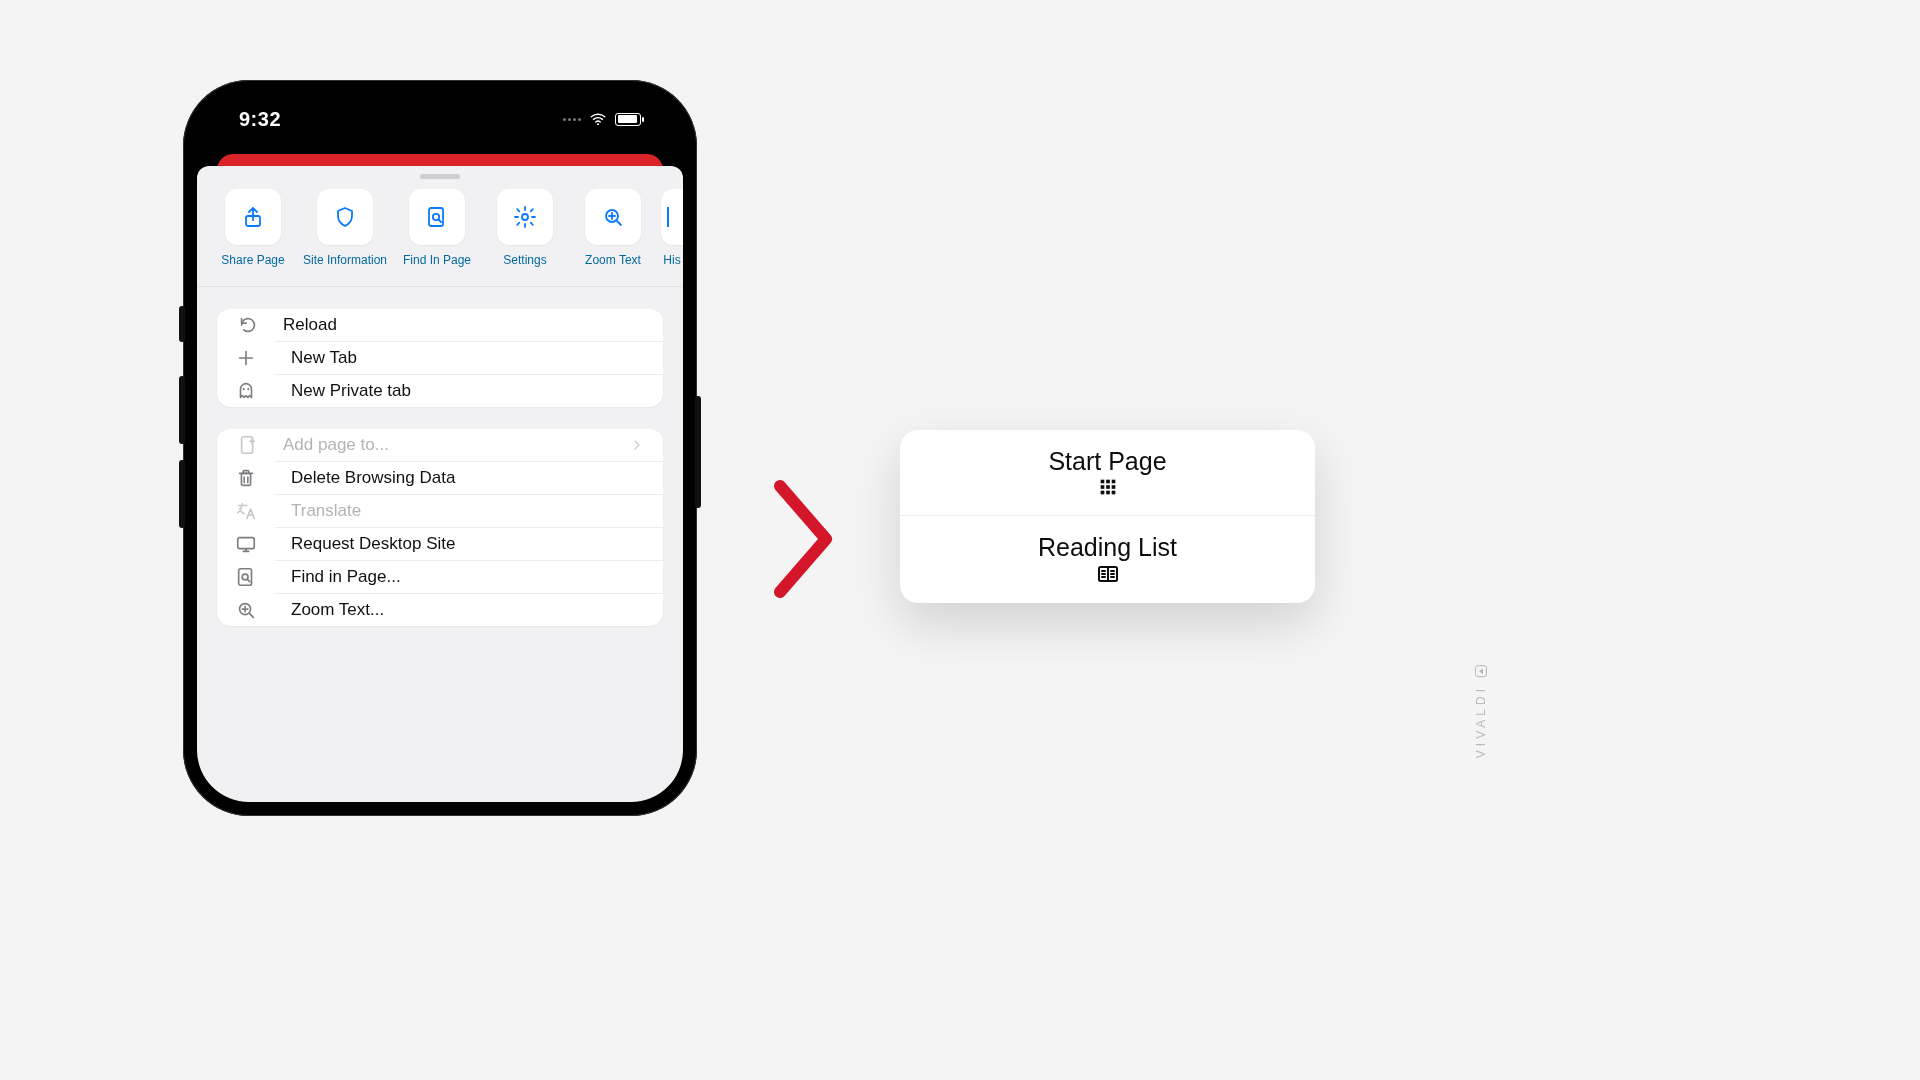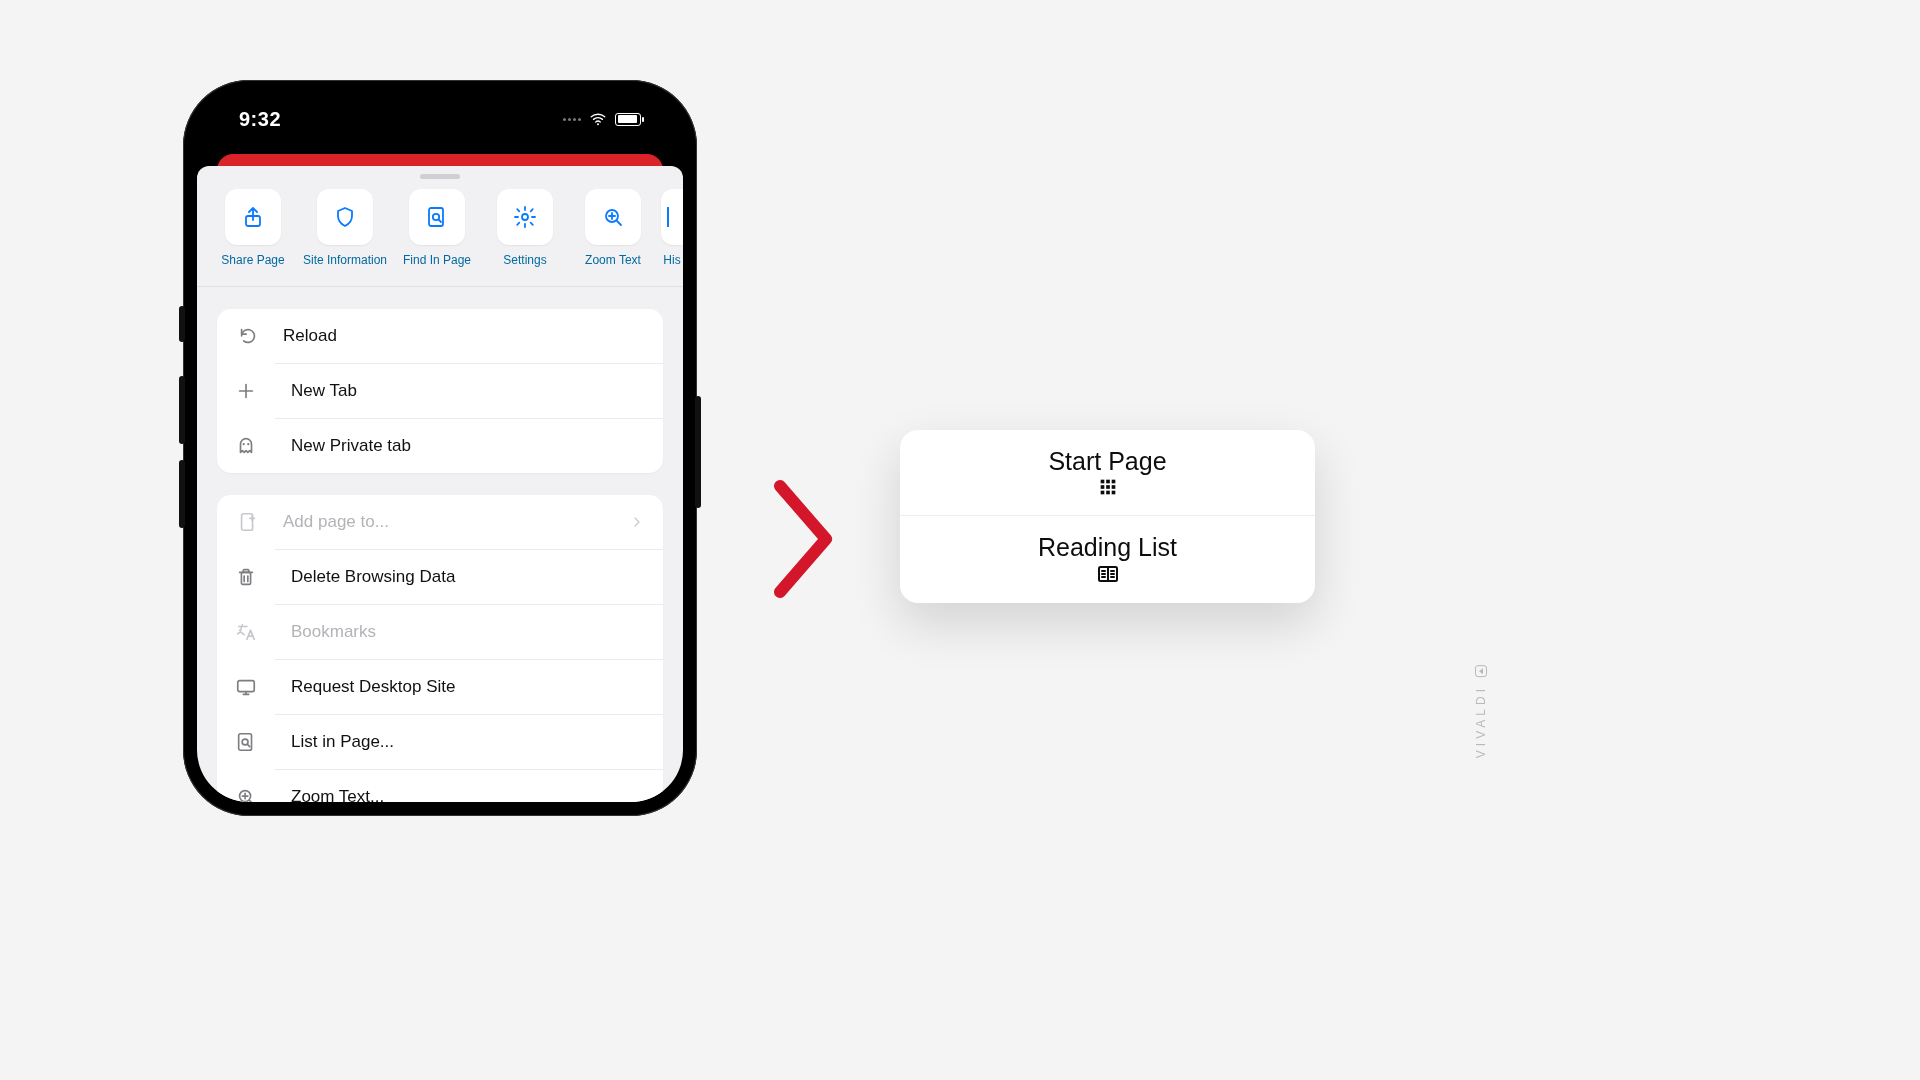--- a/index.html
+++ b/index.html
@@ -46,21 +46,21 @@
            max-width:86px; }
   .qpartial{ width:22px; }
   .qpartial .qtile{ width:22px; border-radius:12px 0 0 12px; justify-content:flex-start; padding-left:6px;}
   .divider { height:1px; background:#e0e0e3; }
 
   .group {
     margin:22px 20px 0; background:#fff; border-radius:14px; overflow:hidden;
     box-shadow:0 1px 2px rgba(0,0,0,.04);
   }
   .row {
-    display:flex; align-items:center; gap:22px; padding:16px 18px;
+    display:flex; align-items:center; gap:22px; padding:5px 18px;
     font-size:17px; color:#111; position:relative;
   }
   .row + .row { border-top:1px solid #eceaee; margin-left:58px; padding-left:0;gap:16px; }
   .row + .row .ricon{ margin-left:-58px; width:58px; display:flex; justify-content:center;}
   .row:first-child .ricon{ width:26px; display:flex; justify-content:center; }
   .ricon{ color:#7d7d82; flex:none; }
   .row.disabled { color:#b3b3b8; }
   .row.disabled .ricon{ color:#c8c8cc; }
   .row .chev { margin-left:auto; color:#c8c8cc; }
 
@@ -298,37 +298,37 @@
               </svg>
             </span>
           <span>Delete Browsing Data</span>
         </div>
         <div class="row disabled">
           <span class="ricon">
               <svg width="22" height="22" viewBox="0 0 24 24">
                 <use href="#i-translate"></use>
               </svg>
             </span>
-          <span>Bookmarks</span>
+          <span>Translate</span>
         </div>
         <div class="row">
           <span class="ricon">
               <svg width="22" height="22" viewBox="0 0 24 24">
                 <use href="#i-desktop"></use>
               </svg>
             </span>
           <span>Request Desktop Site</span>
         </div>
         <div class="row">
           <span class="ricon">
               <svg width="22" height="22" viewBox="0 0 24 24">
                 <use href="#i-find"></use>
               </svg>
             </span>
-          <span>List in Page...</span>
+          <span>Find in Page...</span>
         </div>
         <div class="row">
           <span class="ricon">
               <svg width="22" height="22" viewBox="0 0 24 24">
                 <use href="#i-zoom"></use>
               </svg>
             </span>
           <span>Zoom Text...</span>
         </div>
       </div>

